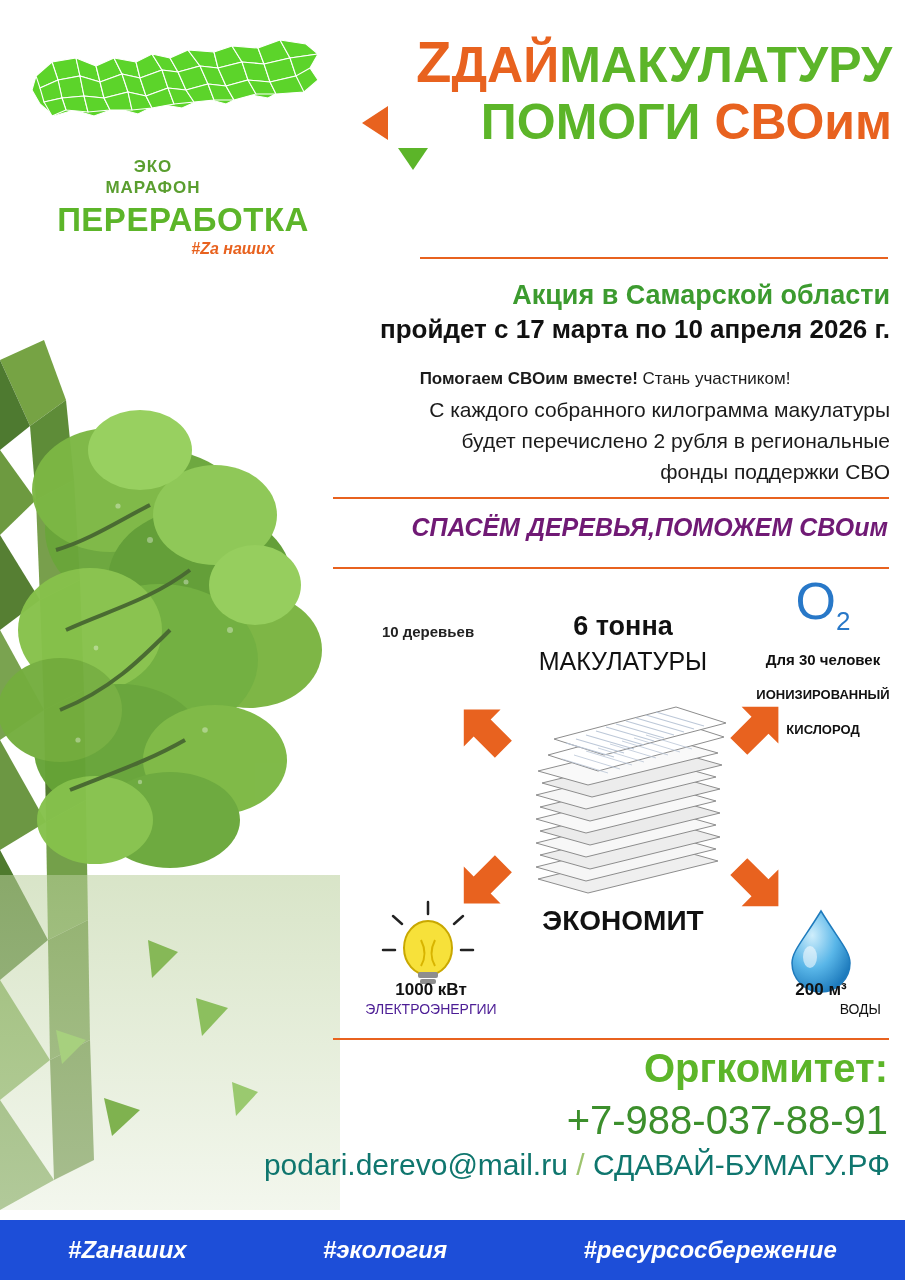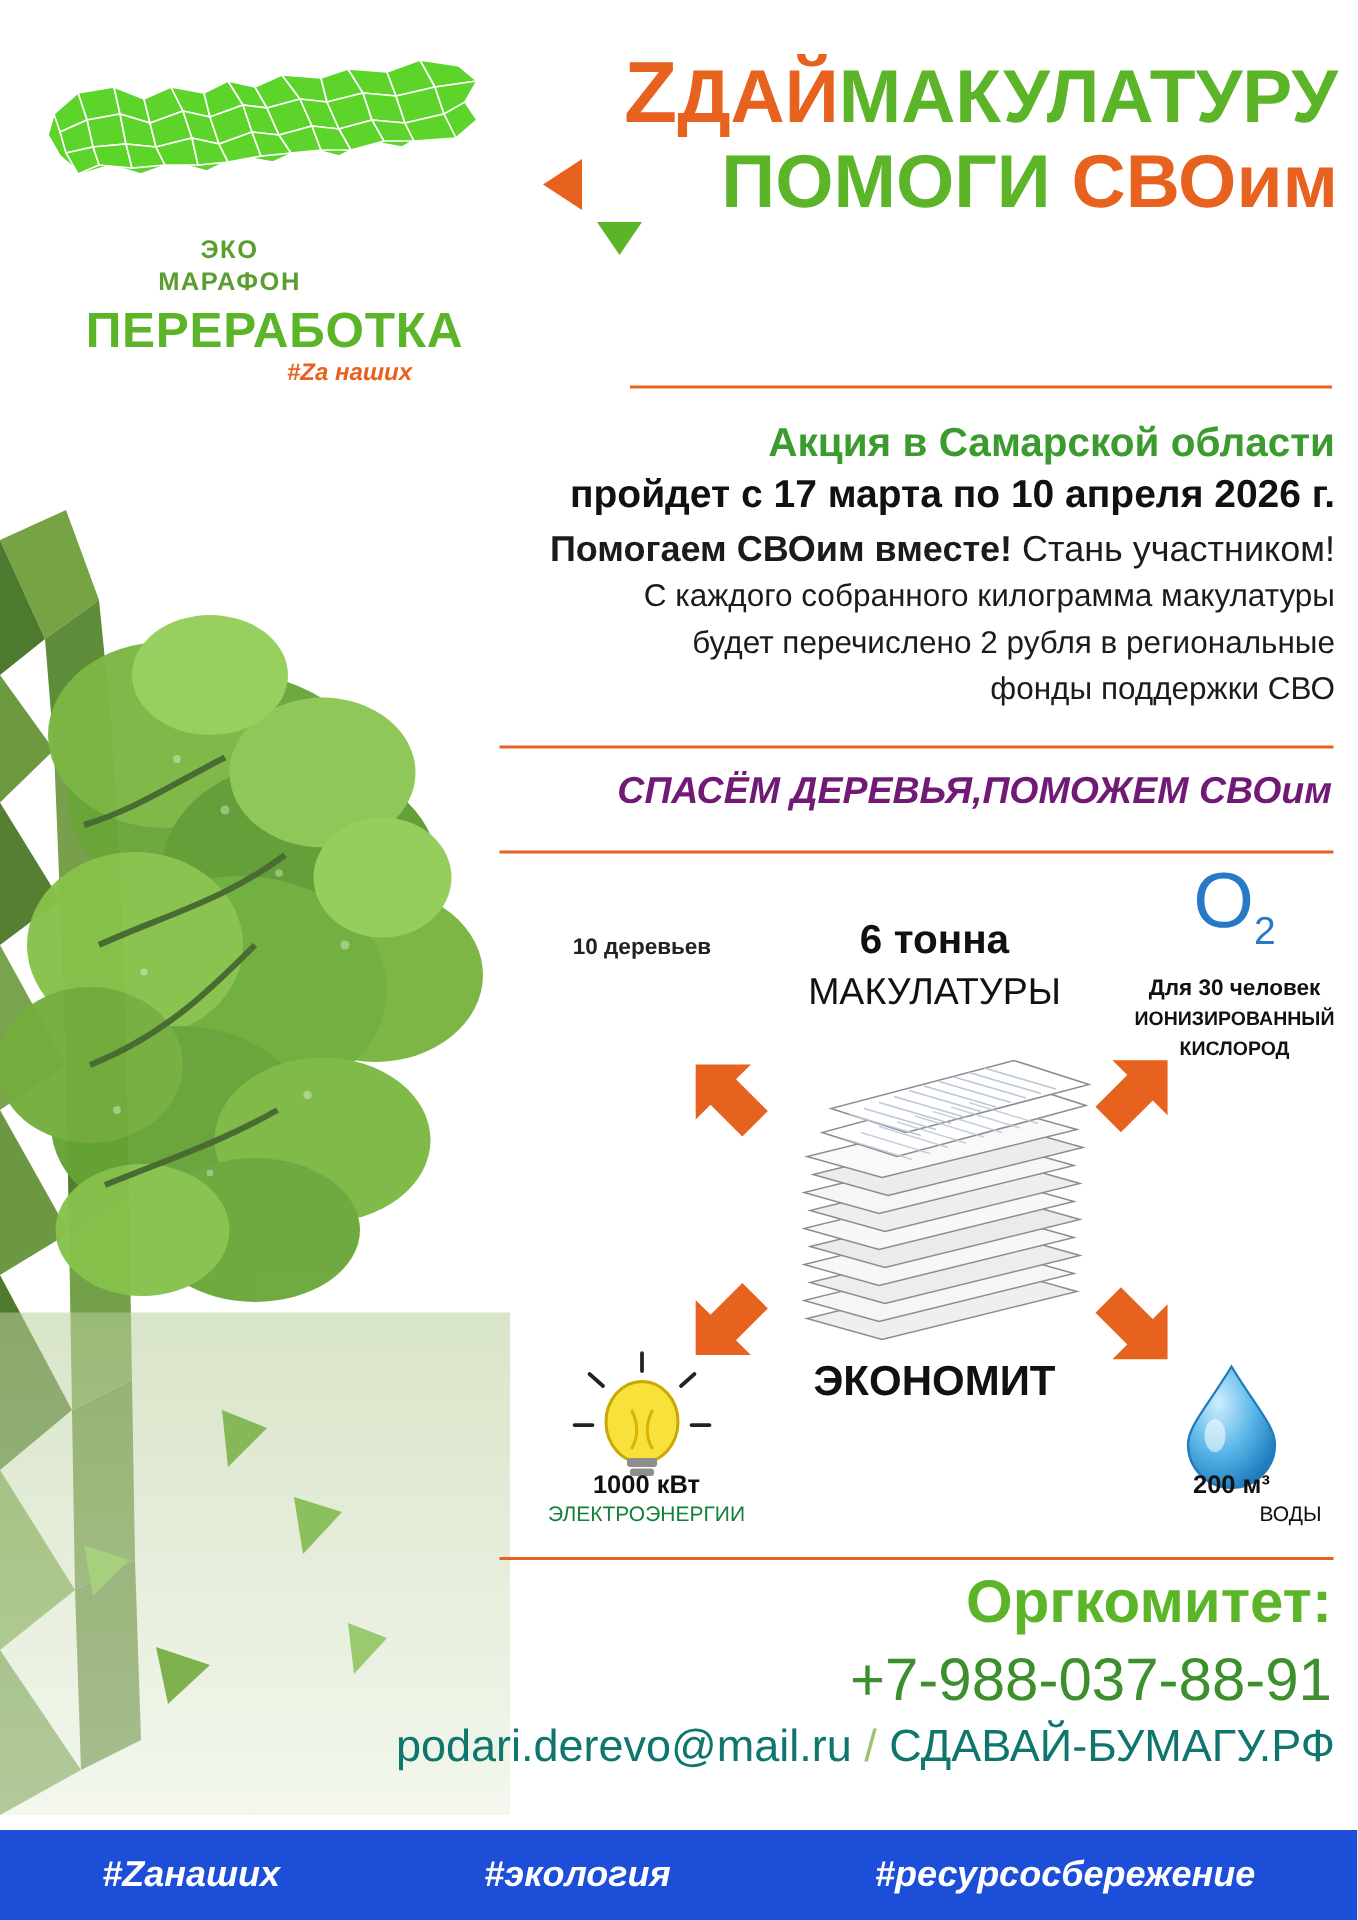--- a/index.html
+++ b/index.html
@@ -175,23 +175,24 @@
     font-size: 27px;
     line-height: 34px;
   }
   .info-line2 {
     color: #111;
     font-weight: bold;
     font-size: 26px;
     line-height: 35px;
   }
   .info-line3 {
-    font-size: 24px;
+    font-size: 17px;
     line-height: 31px;
-    margin-top: 4px;
+    margin-top: 16px;
+    text-align: center;
   }
   .info-line3 b { font-weight: bold; }
   .info-body {
     font-size: 21px;
     line-height: 31px;
   }
 
   
   .subtitle {
     position: absolute;
@@ -220,37 +221,37 @@
   .lbl-mak {
     position: absolute; left: 180px; top: 72px; width: 220px;
     text-align: center; font-size: 25px; color: #111;
   }
   .o2 {
     position: absolute; left: 420px; top: 0px; width: 140px; text-align: center;
   }
   .o2-main { font-size: 52px; color: #2878c8; font-weight: normal; line-height: 52px; }
   .o2-main sub { font-size: 26px; }
   .o2-l1 { font-size: 15px; font-weight: bold; color: #111; margin-top: 4px; }
-  .o2-l2 { font-size: 13px; font-weight: bold; color: #111; line-height: 16px; margin-top: 4px; }
+  .o2-l2 { font-size: 13px; font-weight: bold; color: #111; line-height: 16px; margin-top: 19px; }
 
   .paper-stack { position: absolute; left: 195px; top: 118px; }
 
   .lbl-econom {
     position: absolute; left: 175px; top: 330px; width: 230px; text-align: center;
     font-size: 28px; font-weight: bold; color: #111;
   }
 
   .bulb { position: absolute; left: 35px; top: 325px; width: 120px; text-align: center; }
   .lbl-kvt {
     position: absolute; left: 18px; top: 405px; width: 160px; text-align: center;
     font-size: 17px; font-weight: bold; color: #111;
   }
   .lbl-kvt2 {
     position: absolute; left: 8px; top: 426px; width: 180px; text-align: center;
-    font-size: 14px; color: #15803d;
+    font-size: 14px; color: #4c1d95;
   }
 
   .drop { position: absolute; left: 448px; top: 330px; width: 80px; text-align: center; }
   .lbl-m3 {
     position: absolute; left: 428px; top: 405px; width: 120px; text-align: center;
     font-size: 17px; font-weight: bold; color: #111;
   }
   .lbl-vody {
     position: absolute; left: 428px; top: 426px; width: 120px; text-align: right;
     font-size: 14px; color: #111;

